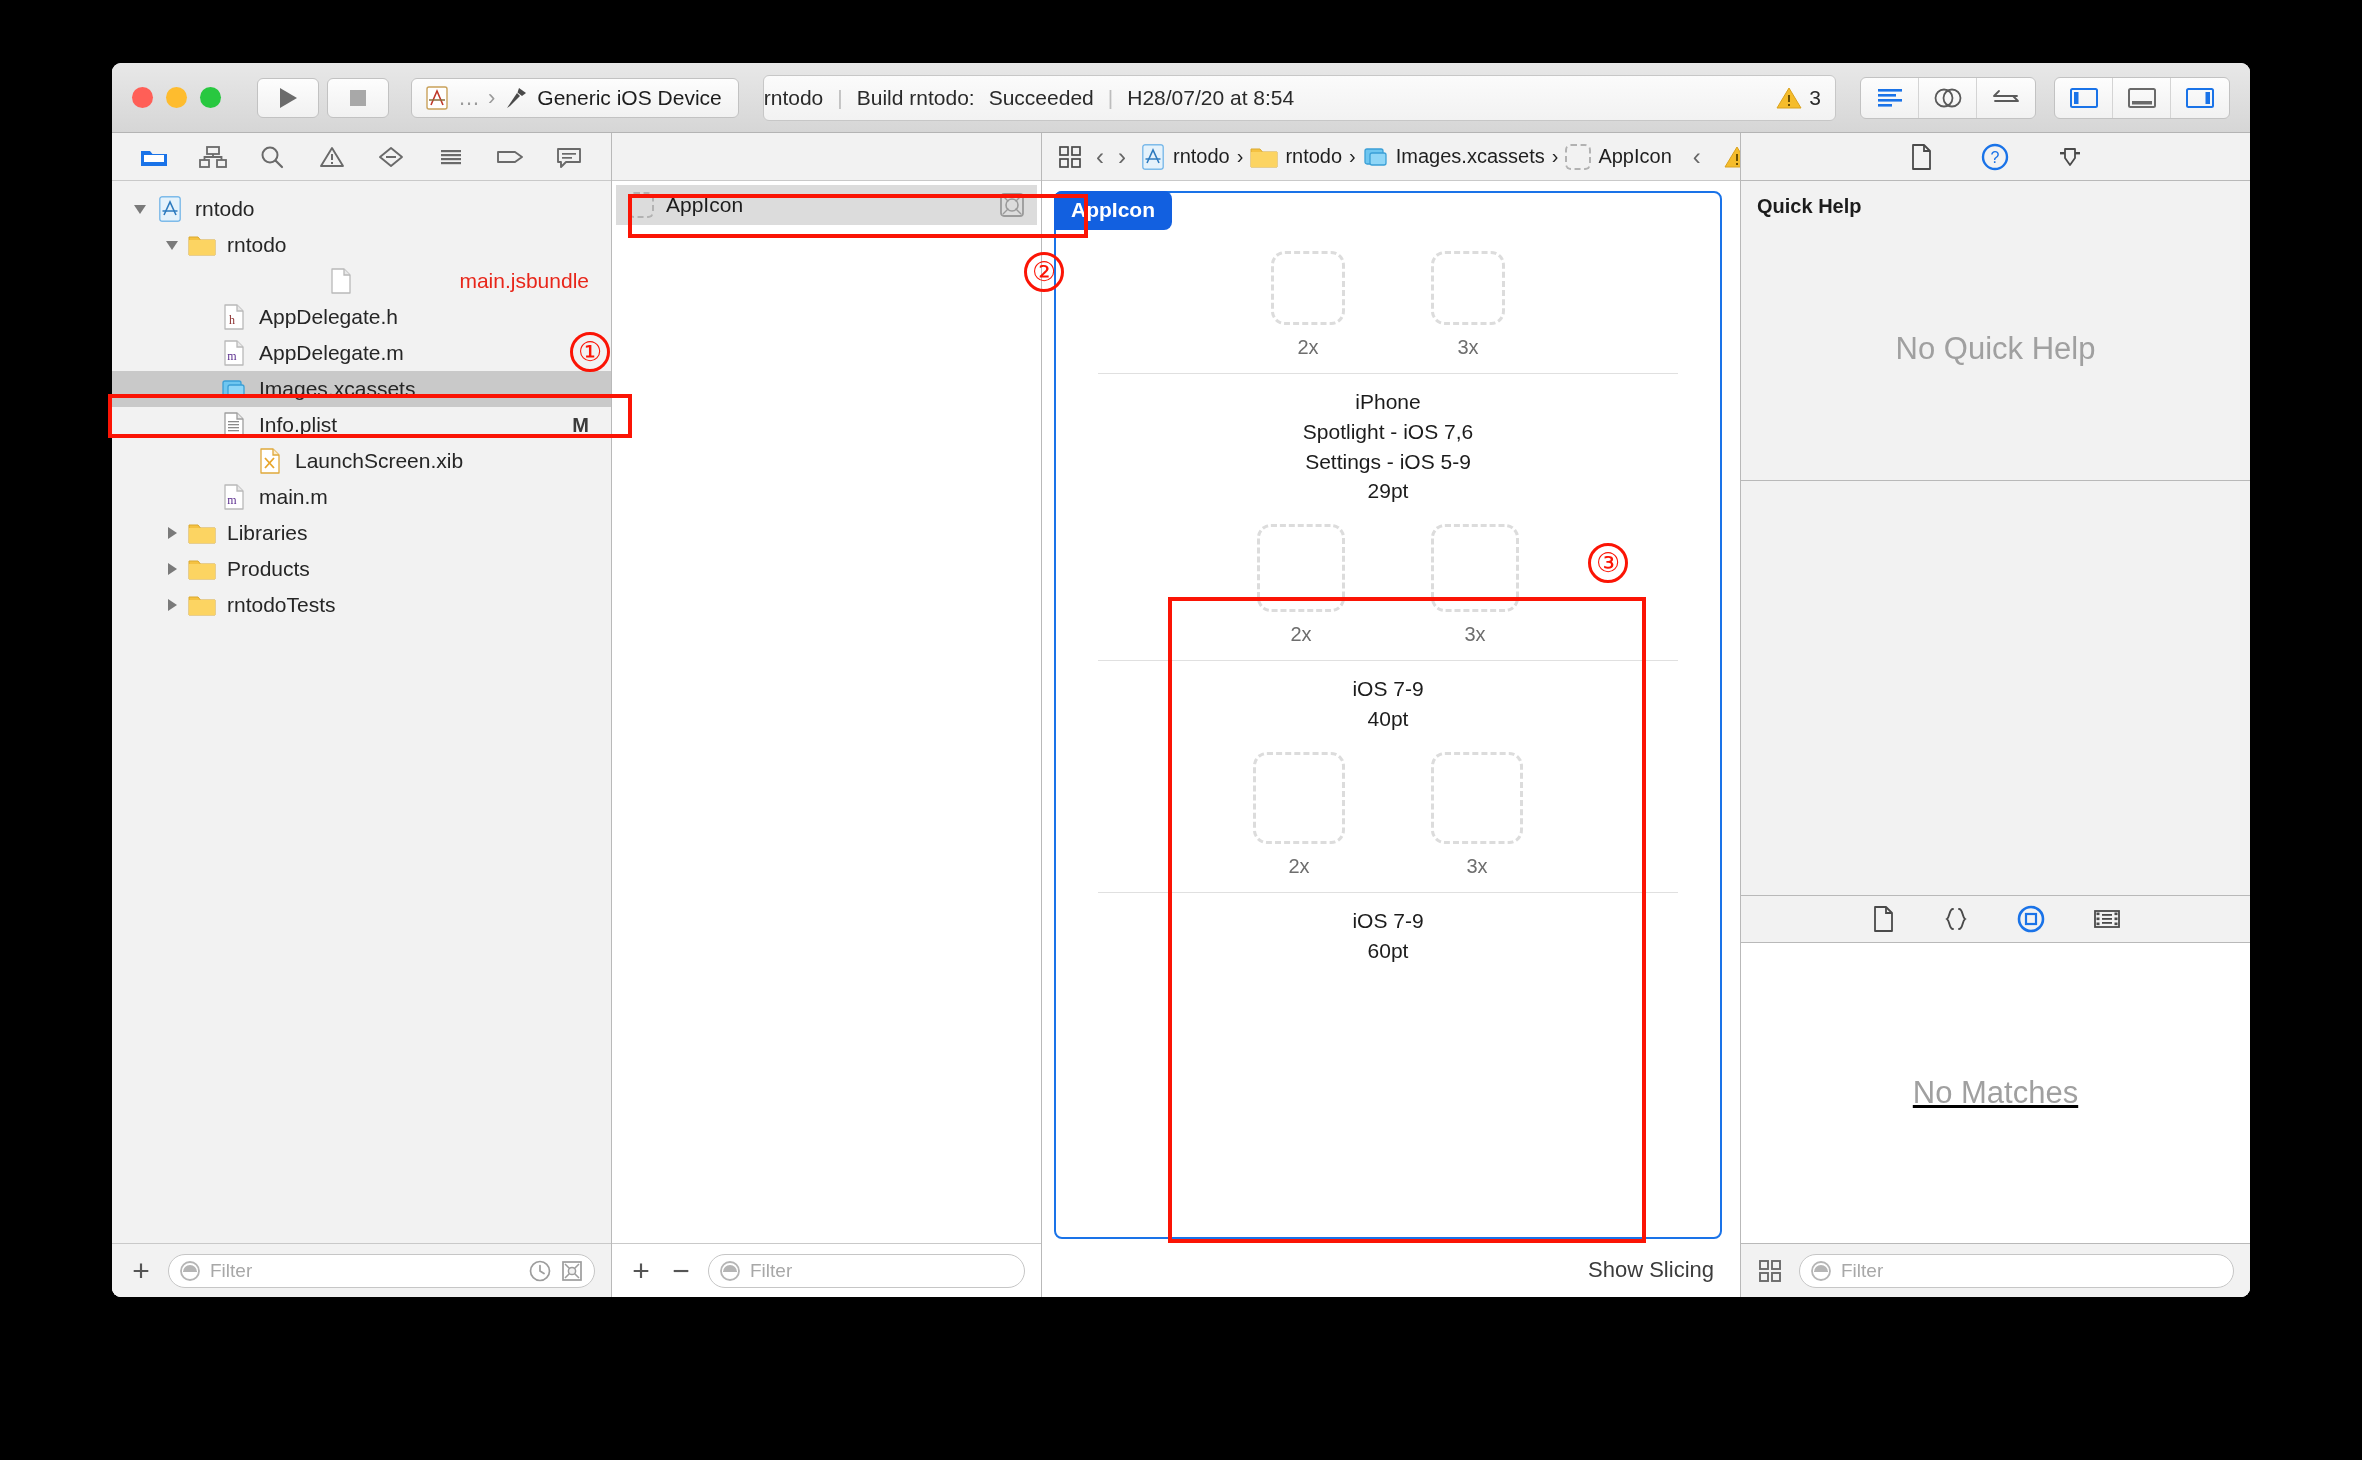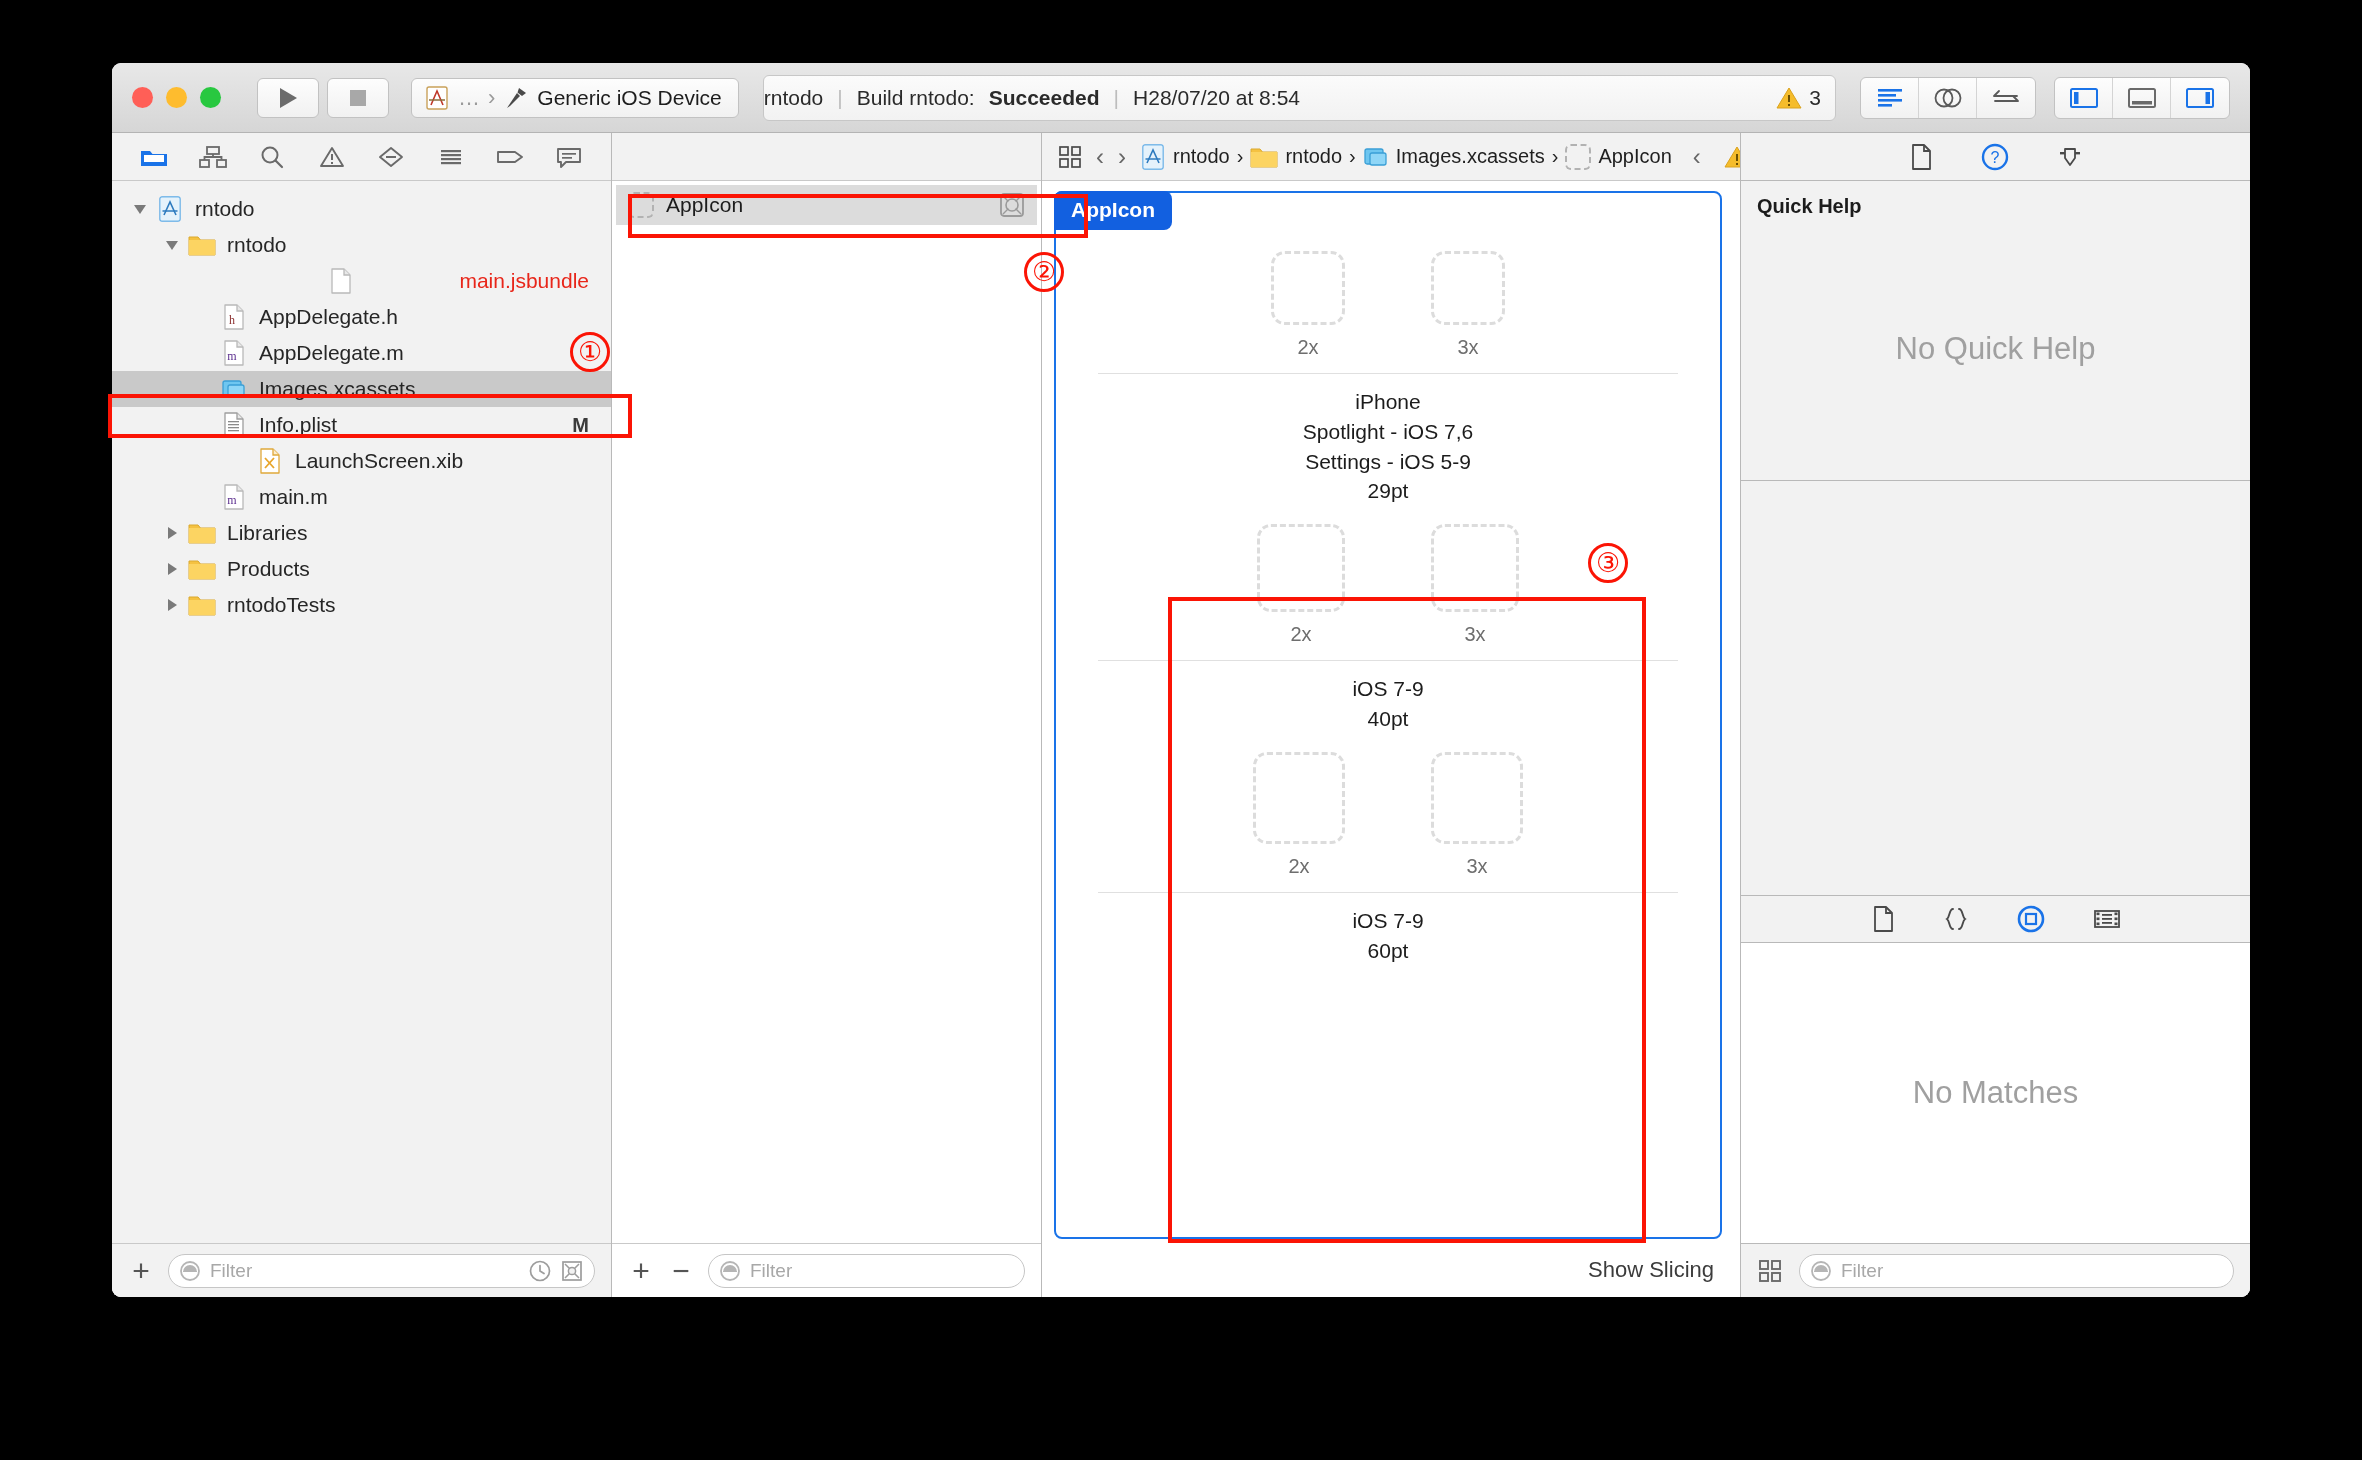--- a/index.html
+++ b/index.html
@@ -61,21 +61,21 @@
     height: 46px;
     background: linear-gradient(#fbfbfb, #f2f2f2);
     border: 1px solid #c7c7c7;
     border-radius: 6px;
     display: flex; align-items: center; justify-content: center;
     gap: 14px;
     font-size: 21px; color: #2a2a2a;
     min-width: 0;
   }
   .statusbar .vbar { color: #bdbdbd; }
-  .statusbar b { font-weight: bold; }
+  .statusbar b { font-weight: normal; }
   .warn-count { display: flex; align-items: center; gap: 7px; margin-left: auto; padding-right: 14px; }
 
   .tb-right { display: flex; align-items: center; gap: 18px; }
   .seg {
     display: flex;
     background: linear-gradient(#fdfdfd, #f1f1f1);
     border: 1px solid #c2c2c2; border-radius: 6px;
     overflow: hidden;
   }
   .seg > div {
@@ -211,21 +211,21 @@
   }
   .qh-title { font-size: 20px; font-weight: bold; color: #1c1c1c; padding: 14px 16px 0; }
   .qh-body { height: 262px; display: flex; align-items: center; justify-content: center; }
   .muted-big { font-size: 31px; color: #a0a0a0; }
   .util-mid { flex: 1; background: #f2f2f2; border-top: 1px solid #b9b9b9; }
   .lib-tabs {
     height: 48px; background: #f2f2f2;
     border-top: 1px solid #b9b9b9; border-bottom: 1px solid #b9b9b9;
     display: flex; align-items: center; justify-content: center; gap: 46px;
   }
-  .lib-body { height: 300px; background: #fff; display: flex; align-items: center; justify-content: center; }
+  .lib-body { height: 300px; background: #fff; display: flex; align-items: center; justify-content: center; text-decoration: underline; }
   .lib-filter { height: 54px; background: #f2f2f2; border-top: 1px solid #b9b9b9; display: flex; align-items: center; padding: 0 16px; gap: 16px; }
 
   
   .anno-box { position: absolute; border: 4px solid #fb1405; pointer-events: none; z-index: 40; }
   .anno-num {
     position: absolute; z-index: 41;
     width: 40px; height: 40px; border: 3px solid #fb1405; border-radius: 50%;
     color: #fb1405; font-size: 27px;
     display: flex; align-items: center; justify-content: center;
     background: transparent; font-family: "Liberation Serif", serif;

